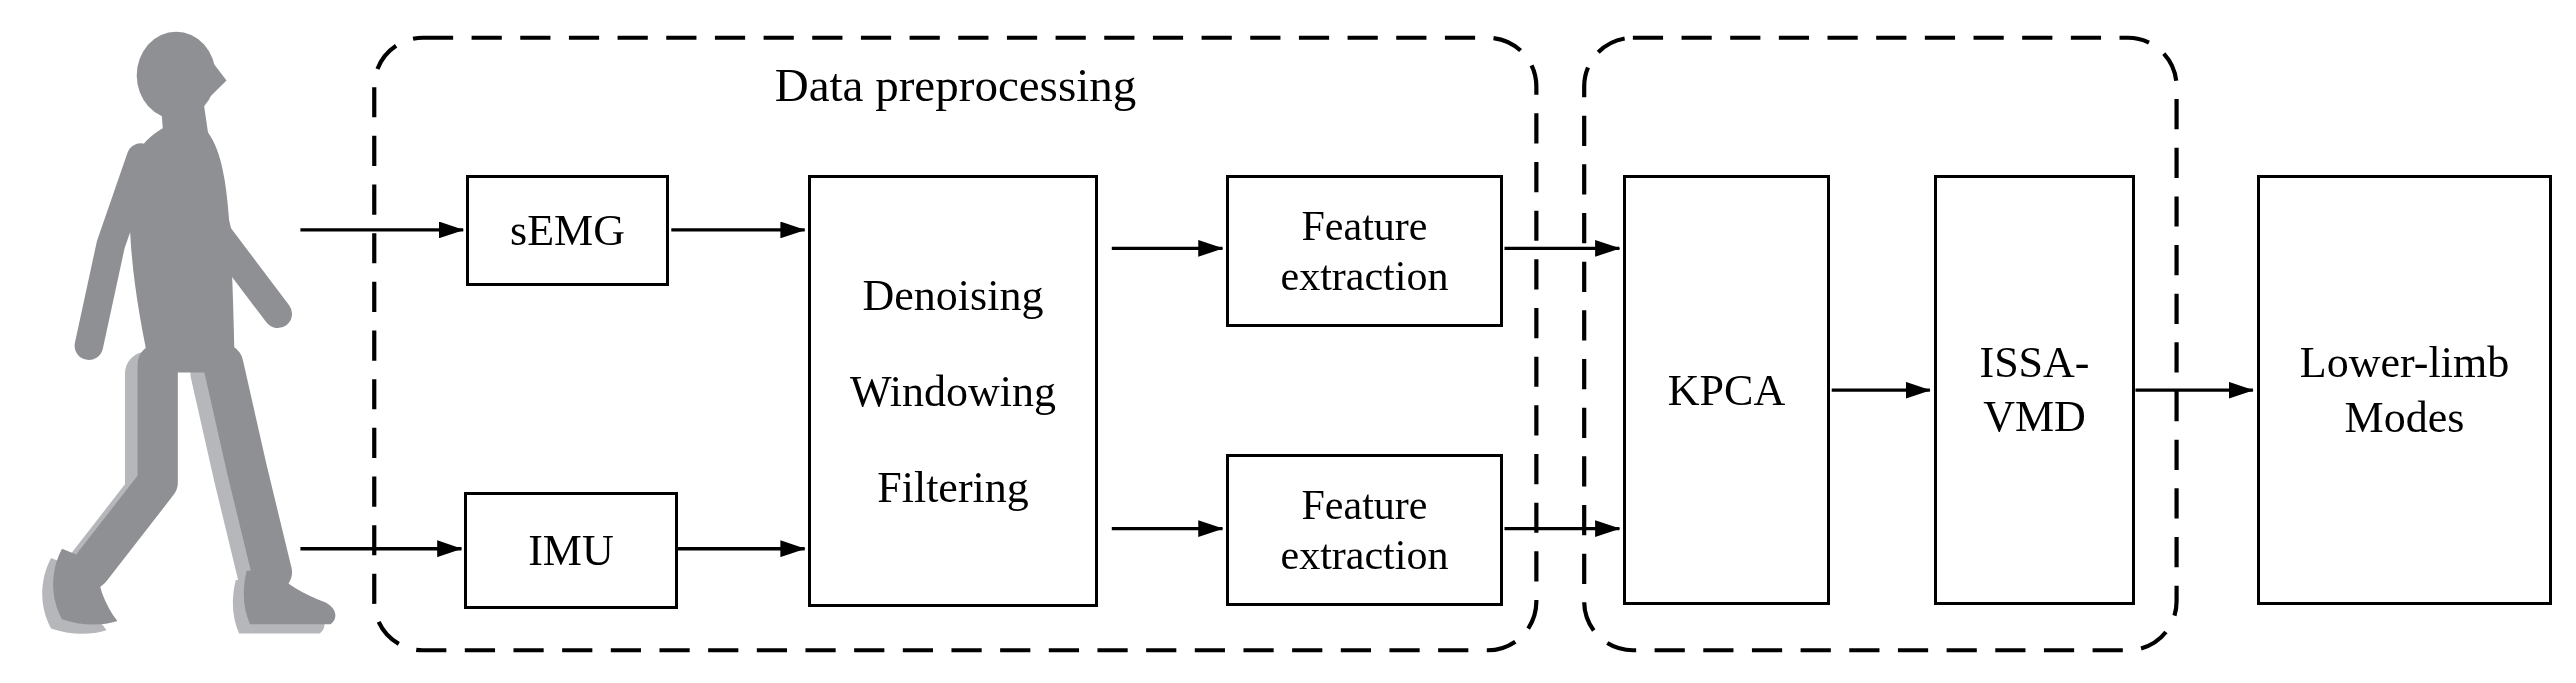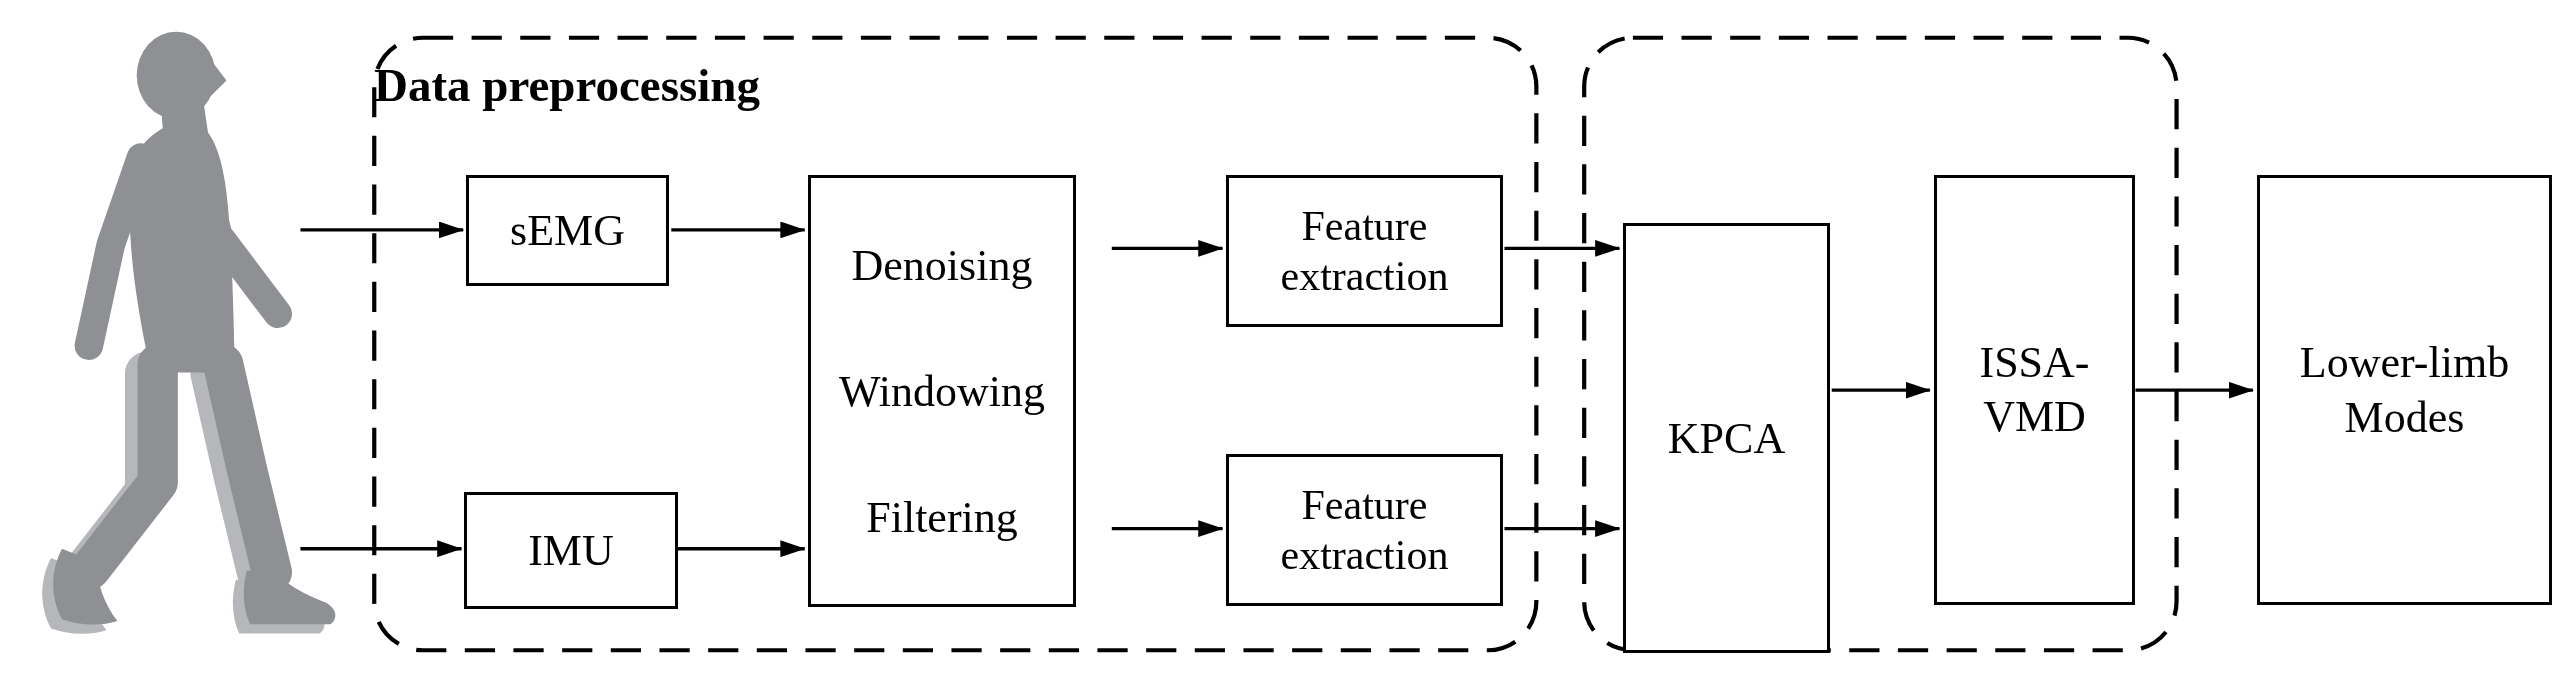--- a/index.html
+++ b/index.html
@@ -14,45 +14,46 @@
     width:2576px;height:683px;
     background:var(--background);
     font-family:"Liberation Serif","DejaVu Serif",serif;
     color:var(--line);
     overflow:hidden;
   }
   .layer{position:absolute;left:0;top:0;width:2576px;height:683px;}
   .person-svg{position:absolute;left:30px;top:25px;width:315px;height:617px;}
   .group-title{
     position:absolute;
-    font-weight:bold;
+    text-align:center;
+    font-weight:normal;
     font-size:47px;
     line-height:1;
     white-space:nowrap;
   }
   .node{
     position:absolute;
     box-sizing:border-box;
     border:3.4px solid var(--line);
     background:var(--background);
     display:flex;
     flex-direction:column;
     align-items:center;
     justify-content:center;
     text-align:center;
     font-size:44px;
     line-height:1.25;
   }
   .node span{white-space:nowrap;}
   #node-semg        {left:466px; top:175px; width:203px; height:111px;}
   #node-imu         {left:464px; top:492px; width:214px; height:117px;}
-  #node-preprocess  {left:808px; top:175px; width:268px; height:432px; row-gap:71px;}
+  #node-preprocess  {left:808px; top:175px; width:290px; height:432px; row-gap:41px;}
   #node-fe-top      {left:1226px;top:175px; width:277px; height:152px; font-size:42px; line-height:50px;}
   #node-fe-bottom   {left:1226px;top:454px; width:277px; height:152px; font-size:42px; line-height:50px;}
-  #node-kpca        {left:1623px;top:175px; width:207px; height:430px;margin-top:48px;}
+  #node-kpca        {left:1623px;top:175px; width:207px; height:430px;}
   #node-issa        {left:1934px;top:175px; width:201px; height:430px; line-height:54px;}
   #node-output      {left:2257px;top:175px; width:295px; height:430px; line-height:55px;}
   #title-preprocessing{left:374px; top:62px; width:1163px;}
   #title-classifier  {left:1584px;top:62px; width:593px;}
   .diagram-lines{stroke:var(--line);}
 </style>
 </head>
 <body>
 
 <div class="canvas">

